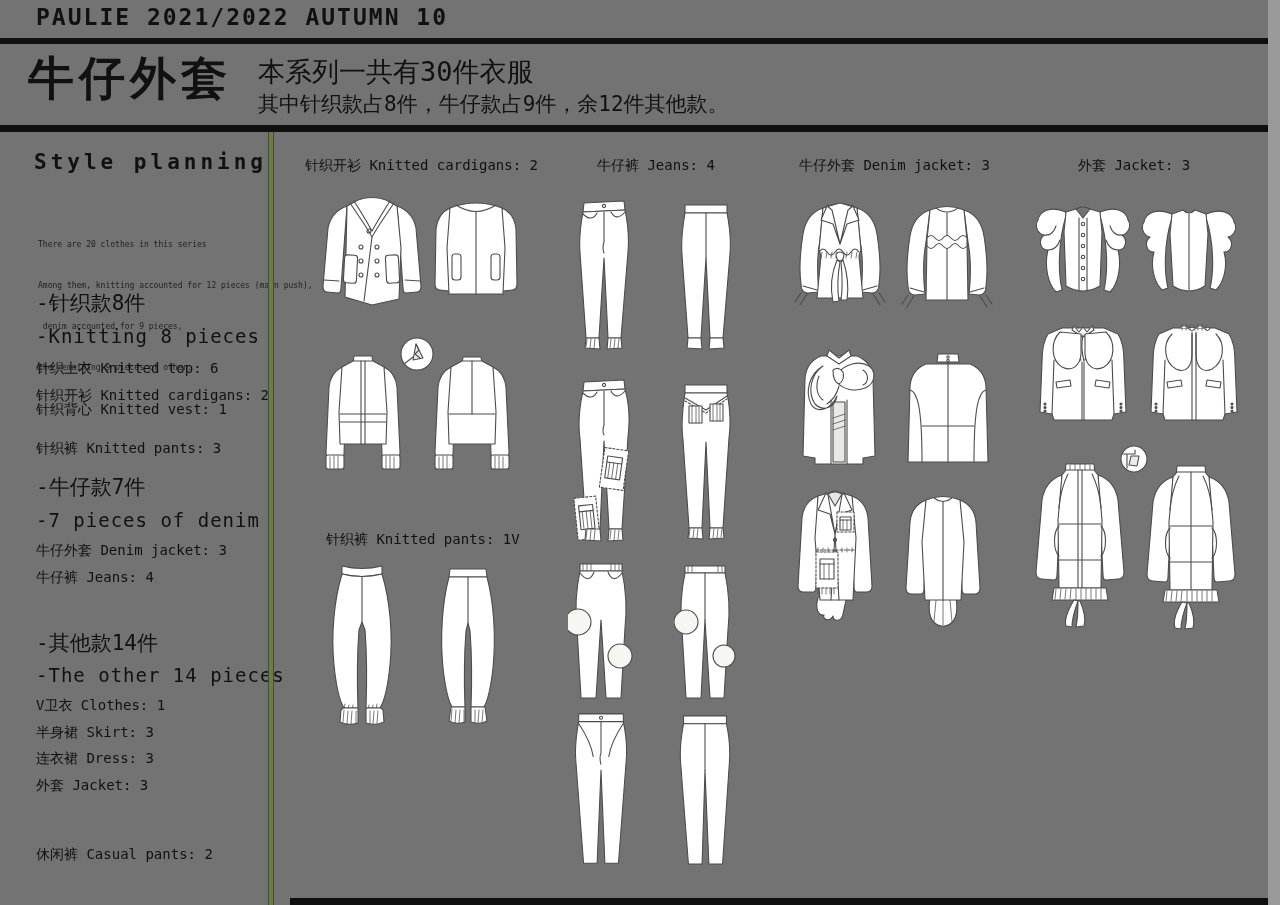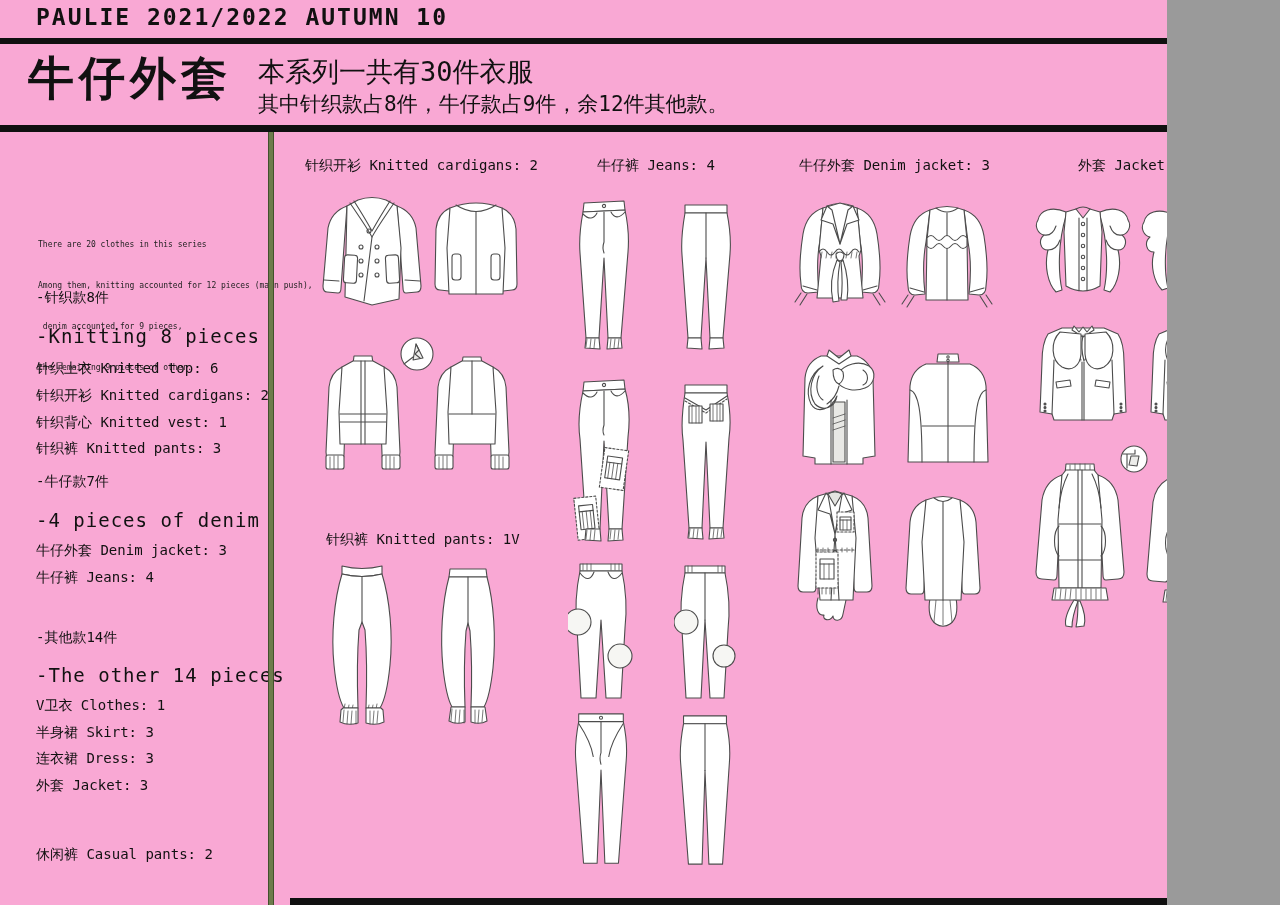--- a/index.html
+++ b/index.html
@@ -1,27 +1,27 @@
 <!DOCTYPE html>
 <html><head>
 <meta charset="utf-8">
 <style>
   *{margin:0;padding:0;box-sizing:border-box}
   html,body{background:#9a9a9a}
-  #page{position:relative;width:1167px;height:905px;background:#f9a8d4;overflow:hidden;
+  #page{position:relative;width:1268px;height:905px;background:#737373;overflow:hidden;
         font-family:"DejaVu Sans Mono","Liberation Mono",monospace;color:#111}
   .abs{position:absolute}
   .rule{position:absolute;left:0;right:0;background:#101010}
   .brand{left:36px;top:4px;font-size:23px;font-weight:700;letter-spacing:2px;white-space:nowrap}
   .title-cn{left:28px;top:48px;font-size:46px;font-weight:700;letter-spacing:5px;white-space:nowrap}
   .desc1{left:258px;top:54px;font-size:27px;white-space:nowrap}
   .desc2{left:258px;top:90px;font-size:21px;white-space:nowrap}
   .sp-head{left:34px;top:150px;font-size:21px;letter-spacing:4px;font-weight:700;white-space:nowrap}
   .intro{left:38px;top:210px;font-size:8px;line-height:13.6px;color:#222;white-space:pre}
-  .sec-cn{font-size:14px;white-space:nowrap}
+  .sec-cn{font-size:21px;white-space:nowrap}
   .sec-en{font-size:19px;letter-spacing:1px;white-space:nowrap}
   .item{font-size:14px;white-space:nowrap}
   .col-label{position:absolute;font-size:14px;white-space:nowrap}
   .divider{position:absolute;left:268px;top:132px;width:6px;height:773px;background:#6d7b4c;
            border-left:1.5px solid #42502c;border-right:1.5px solid #42502c}
   .bottombar{position:absolute;left:290px;top:898px;width:990px;height:7px;background:#101010}
   .fig{position:absolute}
   .fig svg{display:block;width:100%;height:100%;overflow:visible}
   .ln{stroke:#4c4c4c;stroke-width:1.1;fill:none;stroke-linejoin:round;stroke-linecap:round}
   .fray{stroke-dasharray:2.2 1.8}
@@ -430,36 +430,37 @@
 
 <div id="page">
 
   <div class="abs brand">PAULIE 2021/2022 AUTUMN 10</div>
   <div class="rule" style="top:38px;height:6px"></div>
   <div class="abs title-cn">牛仔外套</div>
   <div class="abs desc1">本系列一共有30件衣服</div>
   <div class="abs desc2">其中针织款占8件，牛仔款占9件，余12件其他款。</div>
   <div class="rule" style="top:125px;height:7px"></div>
 
+  <div class="abs sp-head">Style planning</div>
   <div class="abs intro" style="left:38px;top:211px">
     <div>There are 20 clothes in this series</div>
     <div>Among them, knitting accounted for 12 pieces (main push),</div>
     <div> denim accounted for 9 pieces,</div>
     <div>the remaining 9 pieces of other.</div>
   </div>
 
   <div class="abs sec-cn" style="left:36px;top:289px">-针织款8件</div>
   <div class="abs sec-en" style="left:36px;top:325px">-Knitting 8 pieces</div>
   <div class="abs item" style="left:36px;top:360px">针织上衣 Knitted top: 6</div>
   <div class="abs item" style="left:36px;top:387px">针织开衫 Knitted cardigans: 2</div>
-  <div class="abs item" style="left:36px;top:414px">针织背心 Knitted vest: 1</div>
+  <div class="abs item" style="left:36px;top:401px">针织背心 Knitted vest: 1</div>
   <div class="abs item" style="left:36px;top:440px">针织裤 Knitted pants: 3</div>
 
   <div class="abs sec-cn" style="left:36px;top:473px">-牛仔款7件</div>
-  <div class="abs sec-en" style="left:36px;top:509px">-4 pieces of denim</div>
+  <div class="abs sec-en" style="left:36px;top:509px">-7 pieces of denim</div>
   <div class="abs item" style="left:36px;top:542px">牛仔外套 Denim jacket: 3</div>
   <div class="abs item" style="left:36px;top:569px">牛仔裤 Jeans: 4</div>
 
   <div class="abs sec-cn" style="left:36px;top:629px">-其他款14件</div>
   <div class="abs sec-en" style="left:36px;top:664px">-The other 14 pieces</div>
   <div class="abs item" style="left:36px;top:697px">V卫衣 Clothes: 1</div>
   <div class="abs item" style="left:36px;top:724px">半身裙 Skirt: 3</div>
   <div class="abs item" style="left:36px;top:750px">连衣裙 Dress: 3</div>
   <div class="abs item" style="left:36px;top:777px">外套 Jacket: 3</div>
   <div class="abs item" style="left:36px;top:846px">休闲裤 Casual pants: 2</div>

